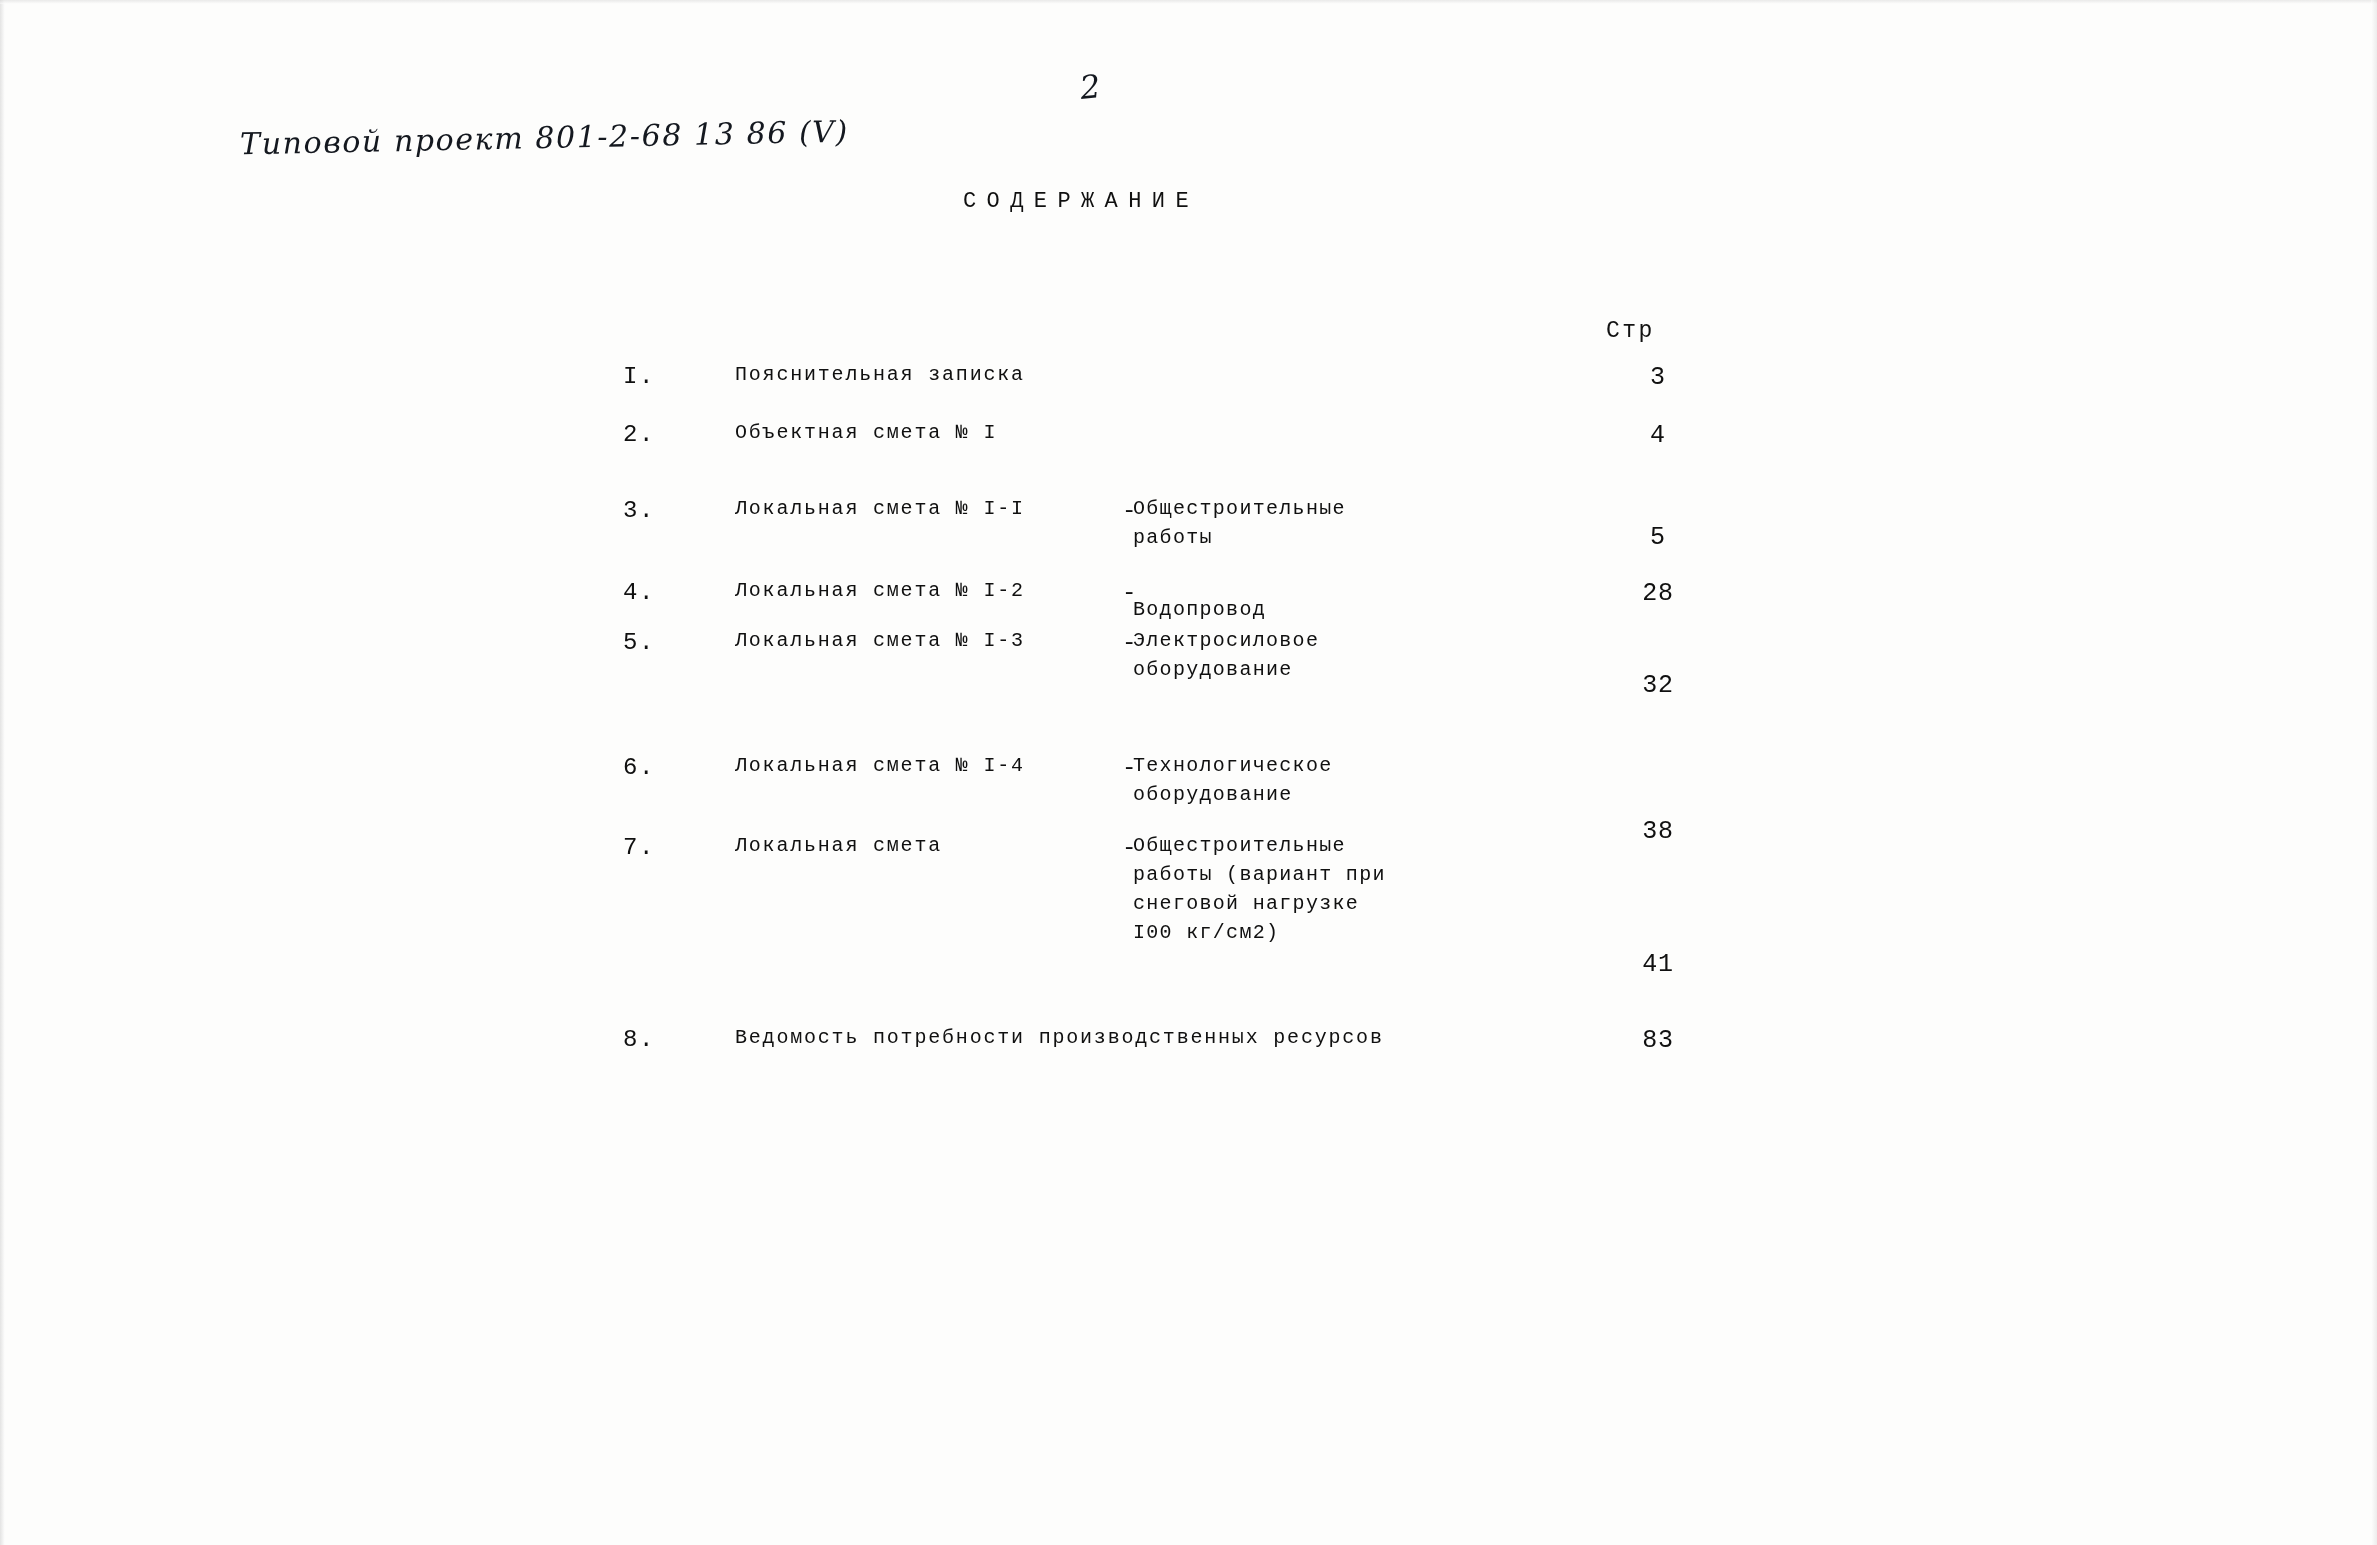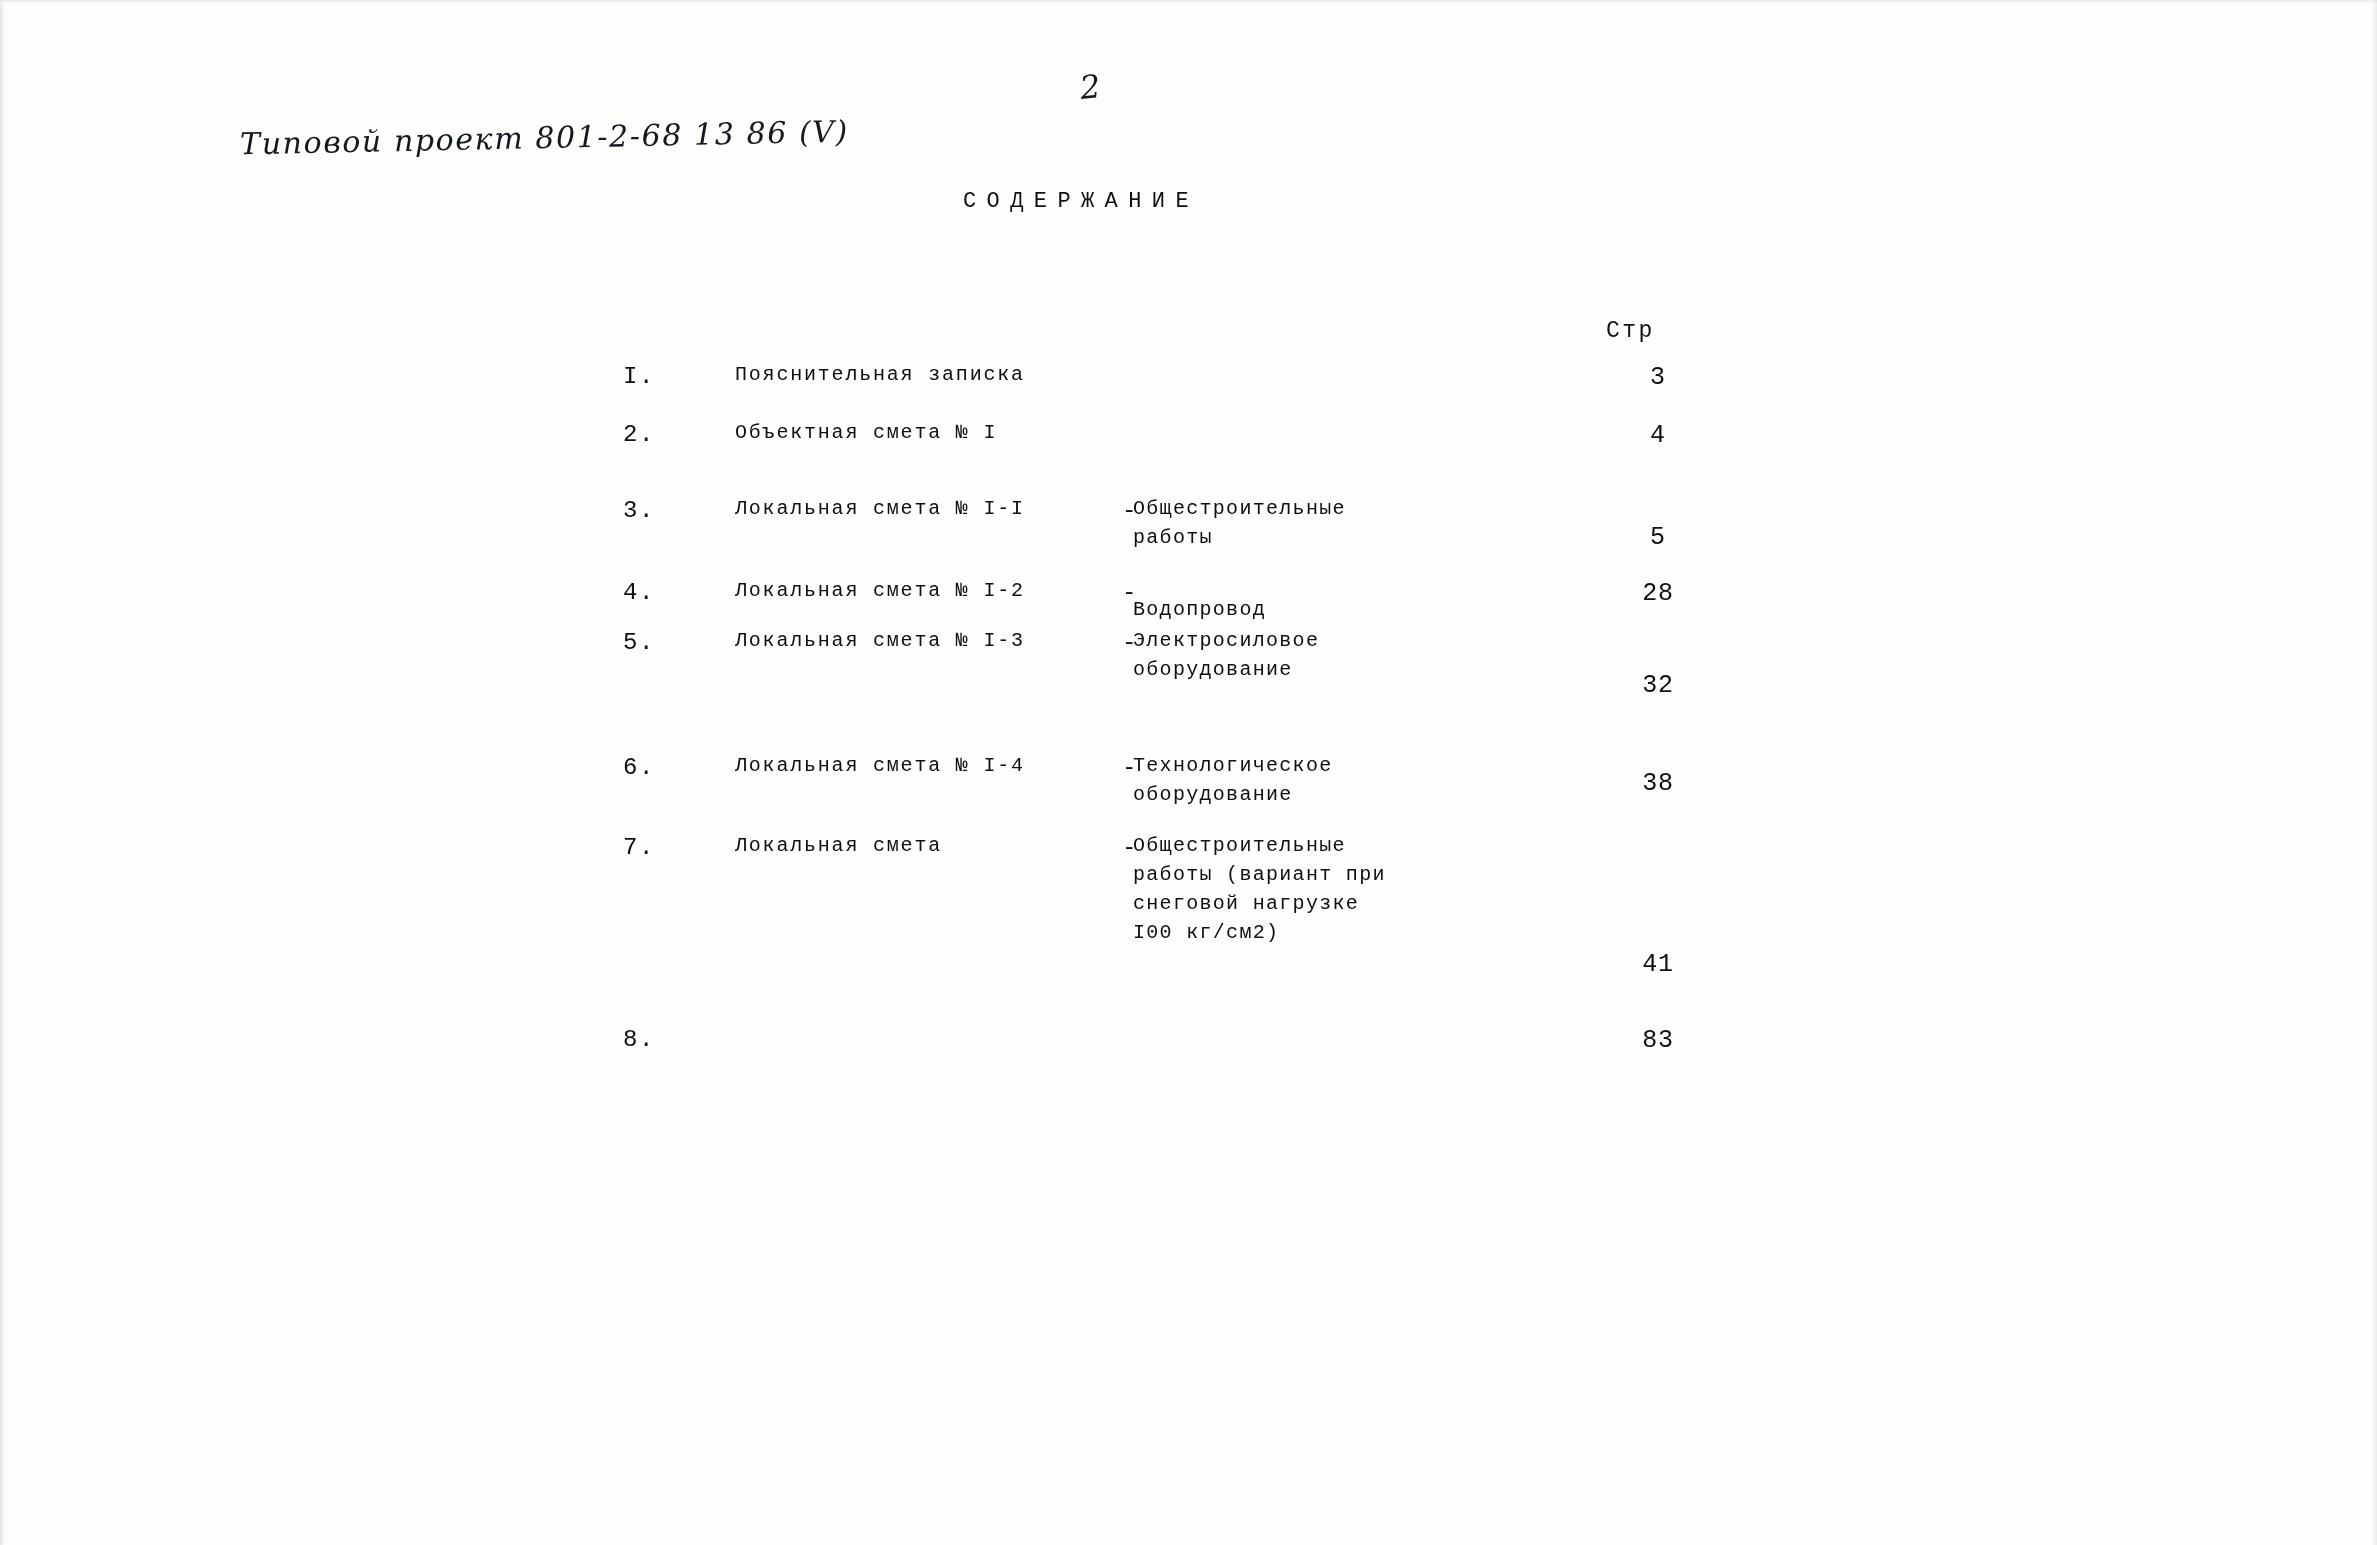--- a/index.html
+++ b/index.html
@@ -199,30 +199,31 @@
 оборудование</div>
       </div>
       <div class="toc-page bold" style="position: absolute; top: 308px;">32</div>
       <div class="toc-row" style="position: absolute; left: 0px; top: 391px; width: 2377px;">
         <div class="toc-num">6.</div>
         <div class="toc-label">Локальная смета № I-4</div>
         <div class="toc-dash">-</div>
         <div class="toc-desc" style="top: -3.2px;">Технологическое
 оборудование</div>
       </div>
-      <div class="toc-page bold" style="position: absolute; top: 406px;">38</div>
+      <div class="toc-page bold" style="position: absolute; top: 454px;">38</div>
       <div class="toc-row" style="position: absolute; left: 0px; top: 471px; width: 2377px;">
         <div class="toc-num">7.</div>
         <div class="toc-label">Локальная смета</div>
         <div class="toc-dash">-</div>
         <div class="toc-desc" style="top: -3.2px;">Общестроительные
 работы (вариант при
 снеговой нагрузке
 I00 кг/см2)</div>
       </div>
       <div class="toc-page bold" style="position: absolute; top: 587px;">41</div>
       <div class="toc-row" style="position: absolute; left: 0px; top: 663px; width: 2377px;">
         <div class="toc-num">8.</div>
+        <div class="toc-label">Ведомость потребности производственных ресурсов</div>
       </div>
       <div class="toc-page bold" style="position: absolute; top: 663px;">83</div>
     </div>
 </div>
 
 
 </body></html>

